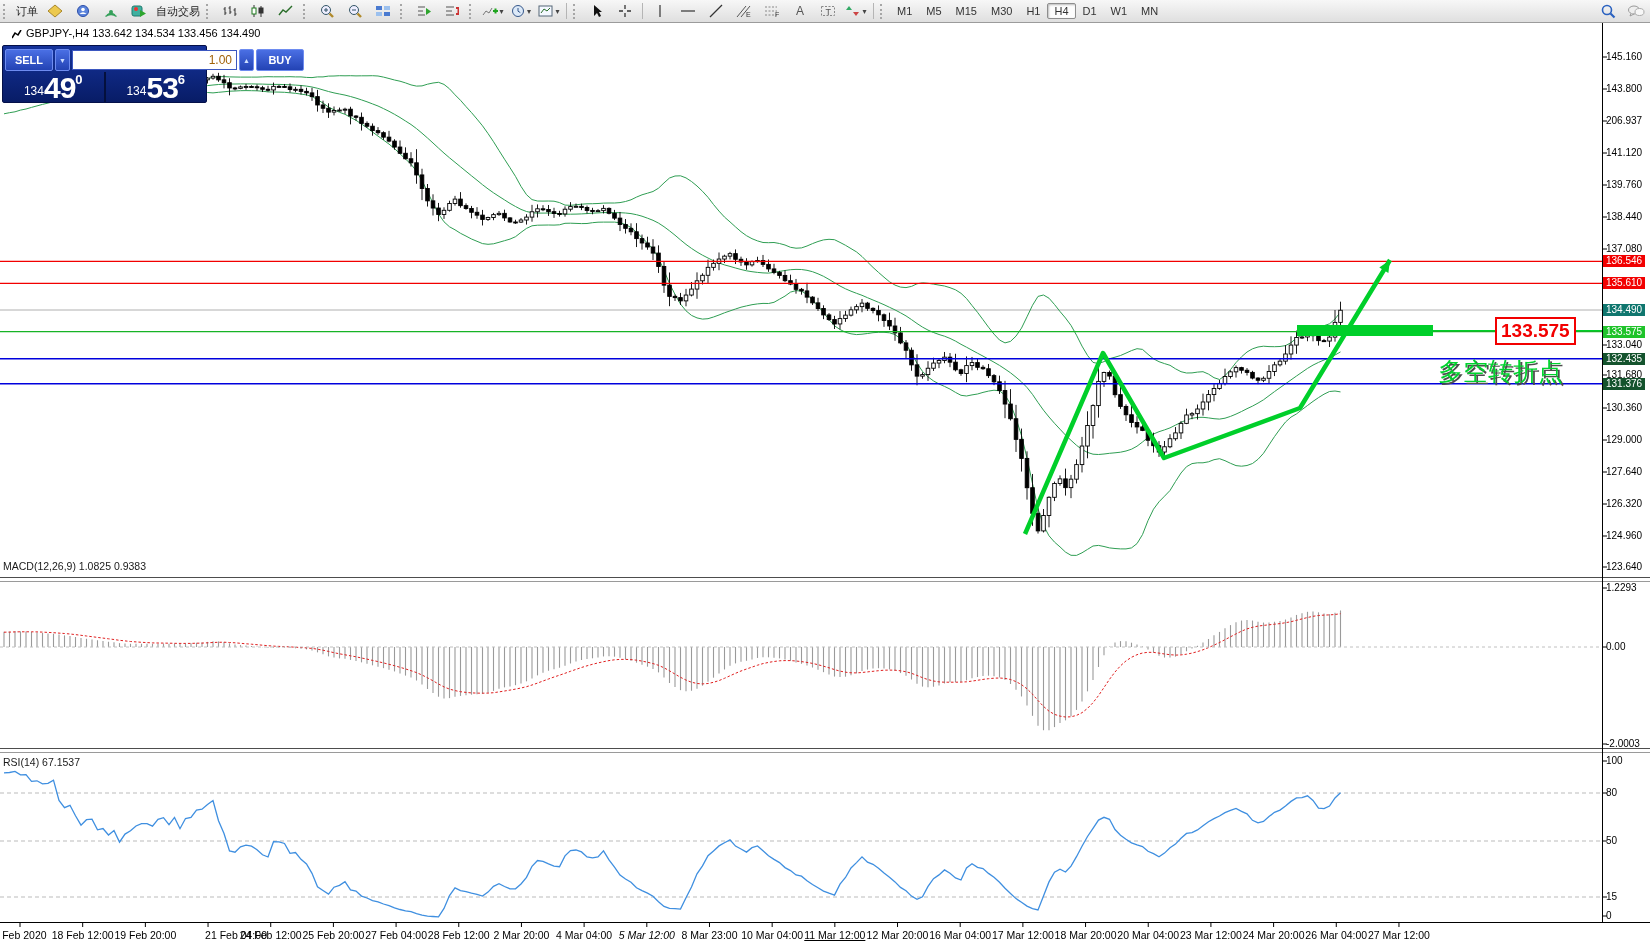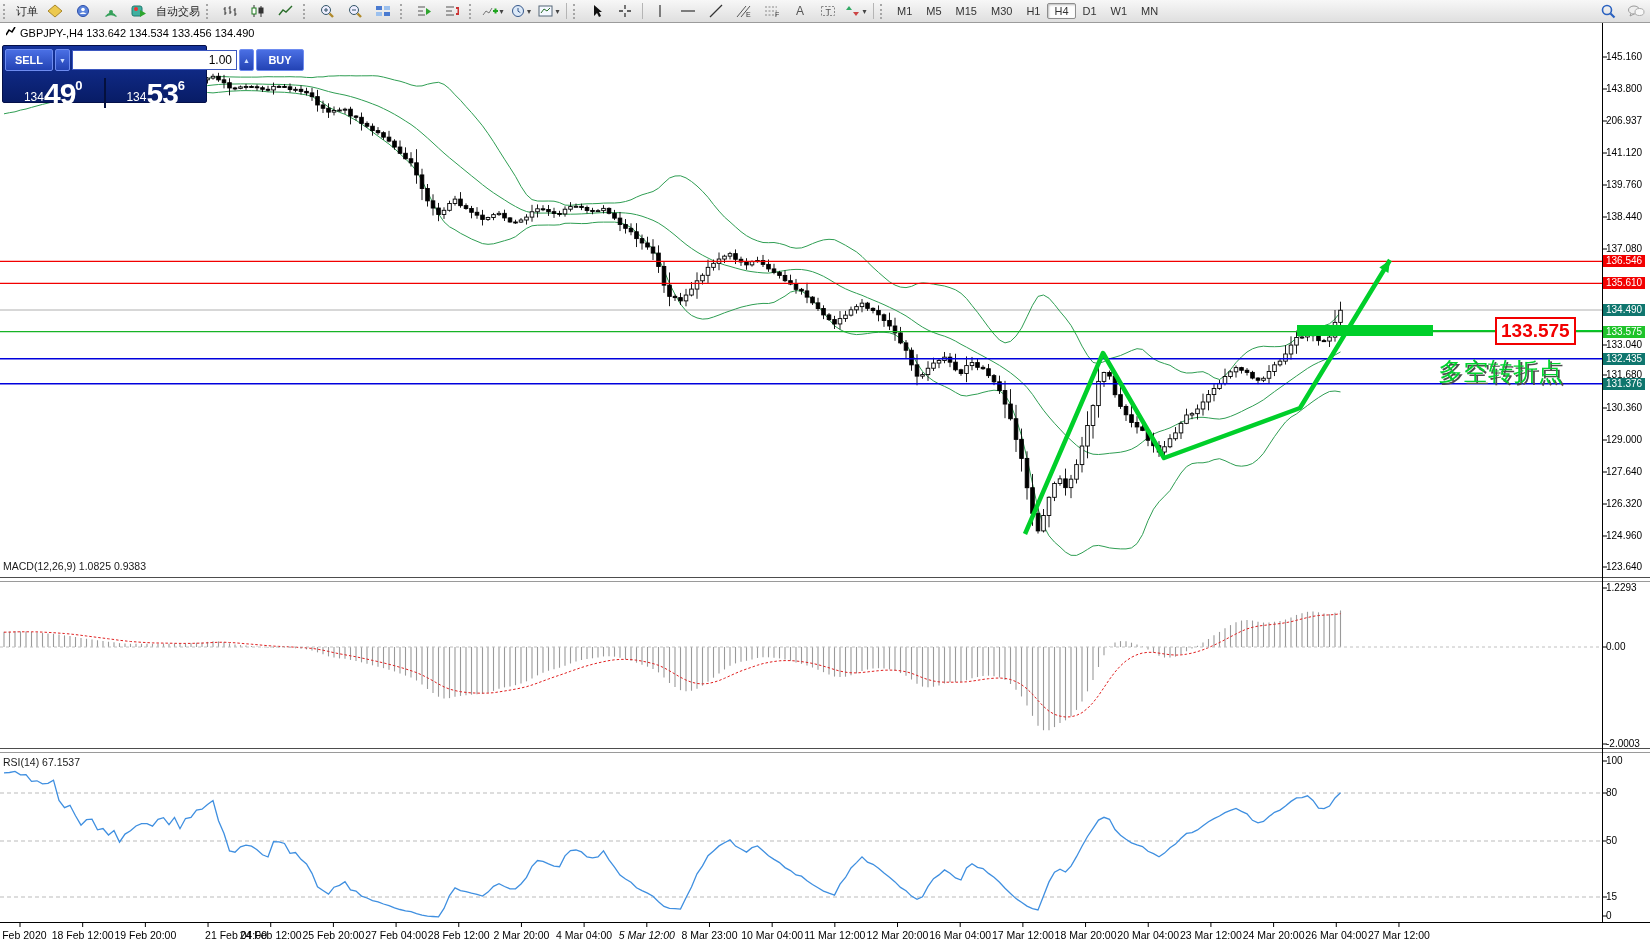--- a/index.html
+++ b/index.html
@@ -25,36 +25,36 @@
   #trade-panel{position:absolute;left:2px;top:45px;width:203px;height:56px;z-index:20;
     background:linear-gradient(#15339b,#081c66);border:1px solid #041049;border-radius:2px;
     color:#fff;}
   #tp-row1{display:flex;align-items:center;height:24px;padding:2px 2px 0 2px;gap:2px;}
   .tp-btn{flex:0 0 46px;height:20px;background:linear-gradient(#4a6fe4,#2343b4);
     border:1px solid #6e8cf0;border-radius:2px;color:#fff;font-size:11px;font-weight:bold;
     display:flex;align-items:center;justify-content:center;}
   .tp-spin{flex:0 0 13px;height:20px;background:linear-gradient(#4a6fe4,#2343b4);
     border:1px solid #6e8cf0;border-radius:2px;color:#cfe0ff;font-size:7px;
     display:flex;align-items:center;justify-content:center;}
-  #tp-vol{flex:1;height:18px;border:1px solid #3b57c0;background:#fff;color:#000000;
+  #tp-vol{flex:1;height:18px;border:1px solid #3b57c0;background:#fff;color:#a16207;
     font-size:12px;text-align:right;padding:0 4px;font-family:"Liberation Sans",sans-serif;}
-  #tp-row2{display:flex;height:30px;margin-top:6px;}
+  #tp-row2{display:flex;height:30px;margin-top:0;}
   .tp-price{flex:1;display:flex;align-items:flex-end;justify-content:center;padding-bottom:1px;}
   .tp-price .base{font-size:12px;margin-bottom:3px;}
   .tp-price .big{font-size:30px;font-weight:bold;line-height:26px;letter-spacing:-1px;}
   .tp-price .pip{font-size:13px;font-weight:bold;align-self:flex-start;margin-top:0px;}
   #tp-div{width:2px;background:#04103d;}
 
   
-  #symbol-bar{position:absolute;left:6px;top:27px;z-index:5;font-size:11px;color:#000;
-    display:flex;align-items:flex-start;gap:4px;}
+  #symbol-bar{position:absolute;left:12px;top:27px;z-index:5;font-size:11px;color:#000;
+    display:flex;align-items:flex-end;gap:4px;}
   .axlab{position:absolute;left:1606px;font-size:10px;color:#000;white-space:nowrap;z-index:6;height:12px;line-height:12px;}
   .axlab.red,.axlab.blue,.axlab.green,.axlab.cur{left:1603px;color:#fff;padding:0 3px;z-index:7;}
   .axlab.red{background:#f20000;}
-  .axlab.blue{background:#0f766e;}
+  .axlab.blue{background:#14532d;}
   .axlab.green{background:#1fc32a;}
   .axlab.cur{background:#0f766e;}
   .ind-label{position:absolute;left:3px;font-size:10.5px;color:#1a1a1a;z-index:6;}
   .datelab{position:absolute;top:929px;font-size:10.5px;color:#000;white-space:nowrap;z-index:6;transform:translateX(-50%);}
   #price-box{position:absolute;left:1495px;top:317px;z-index:9;border:2px solid #f20000;background:#fff;
     color:#f20000;font-size:19px;font-weight:bold;padding:0px 4px;line-height:24px;}
   #cn-note{position:absolute;left:1438px;top:355px;z-index:9;font-size:25px;font-weight:normal;
     color:#00d22e;text-shadow:2px 2px 0 #4d4d4d;white-space:nowrap;}
   #chartSvg{position:absolute;left:0;top:0;z-index:1;}
 </style>
@@ -1157,21 +1157,21 @@
       <div class="datelab" style="left: 208.04px; margin-left: 28px;">21 Feb 04:00</div>
       <div class="datelab" style="left: 270.72px;">24 Feb 12:00</div>
       <div class="datelab" style="left: 333.4px;">25 Feb 20:00</div>
       <div class="datelab" style="left: 396.08px;">27 Feb 04:00</div>
       <div class="datelab" style="left: 458.76px;">28 Feb 12:00</div>
       <div class="datelab" style="left: 521.44px;">2 Mar 20:00</div>
       <div class="datelab" style="left: 584.12px;">4 Mar 04:00</div>
       <div class="datelab" style="left: 646.8px; font-style: italic;">5 Mar 12:00</div>
       <div class="datelab" style="left: 709.48px;">8 Mar 23:00</div>
       <div class="datelab" style="left: 772.16px;">10 Mar 04:00</div>
-      <div class="datelab" style="left: 834.84px;">11 Mar 12:00</div>
+      <div class="datelab" style="left: 834.84px; text-decoration: underline;">11 Mar 12:00</div>
       <div class="datelab" style="left: 897.52px;">12 Mar 20:00</div>
       <div class="datelab" style="left: 960.2px;">16 Mar 04:00</div>
       <div class="datelab" style="left: 1022.88px;">17 Mar 12:00</div>
       <div class="datelab" style="left: 1085.56px;">18 Mar 20:00</div>
       <div class="datelab" style="left: 1148.24px;">20 Mar 04:00</div>
       <div class="datelab" style="left: 1210.92px;">23 Mar 12:00</div>
       <div class="datelab" style="left: 1273.6px;">24 Mar 20:00</div>
       <div class="datelab" style="left: 1336.28px;">26 Mar 04:00</div>
       <div class="datelab" style="left: 1398.96px;">27 Mar 12:00</div>
     </div>

